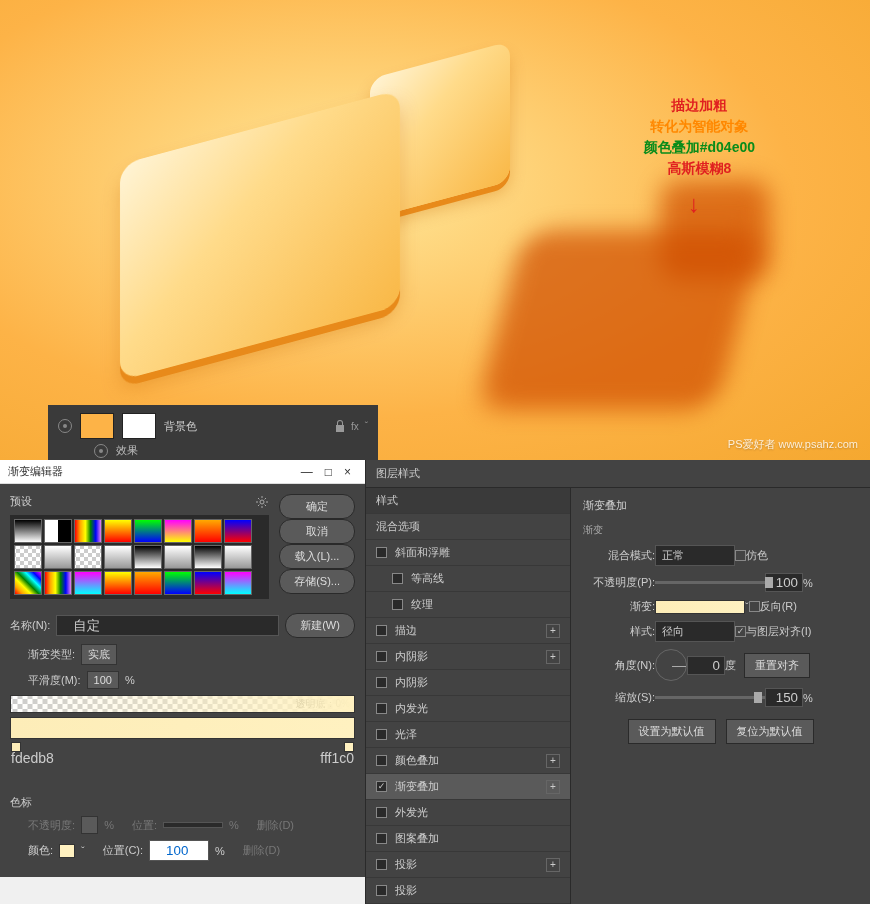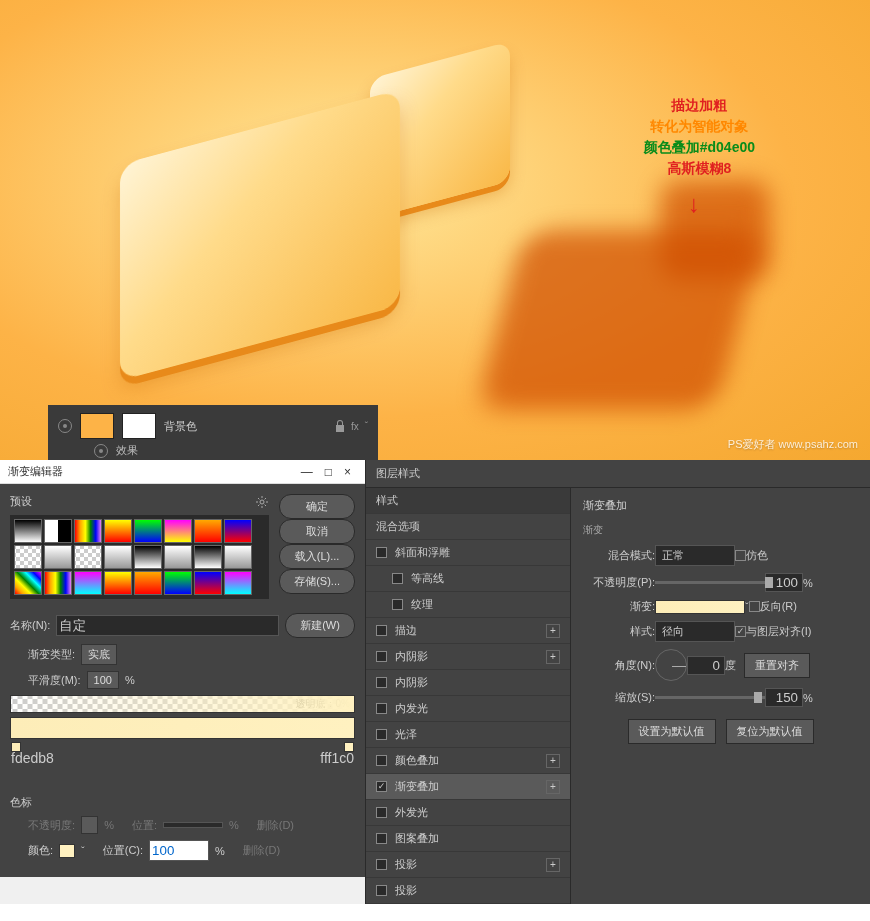--- a/index.html
+++ b/index.html
@@ -48,21 +48,21 @@
 .ps7 { background: linear-gradient(#fa0,#f00); }
 .ps8 { background: linear-gradient(#00f,#f00); }
 .ps9 { background: repeating-conic-gradient(#ccc 0 25%, #fff 0 50%) 50%/8px 8px; }
 .ps10 { background: linear-gradient(#fff,#999); }
 .ps11 { background: linear-gradient(45deg,red,orange,yellow,green,cyan,blue,magenta); }
 .ps12 { background: linear-gradient(#f0f,#0ff); }
 .btn-col { display: flex; flex-direction: column; gap: 0; }
 .ge-row { display: flex; gap: 10px; align-items: flex-start; }
 .ge-btn { background: #5a5a5a; border: 1px solid #2a2a2a; border-radius: 12px; padding: 4px 14px; color: #ddd; font-size: 11px; min-width: 70px; text-align: center; }
 .ge-field-row { display: flex; align-items: center; gap: 6px; margin: 6px 0; font-size: 11px; }
-.ge-input { background: #2a2a2a; border: 1px solid #555; color: #ccc; padding: 2px 2px; min-width: 60px; }
+.ge-input { background: #2a2a2a; border: 1px solid #555; color: #ccc; padding: 2px 16px; min-width: 60px; }
 .ge-select { background: #5a5a5a; border: 1px solid #333; color: #ddd; padding: 2px 6px; }
 .grad-bar { height: 22px; background: linear-gradient(90deg, #fdedb8, #fff1c0); border: 1px solid #333; margin: 4px 0 18px 0; position: relative; }
 .stop-handle { position: absolute; bottom: -14px; width: 10px; height: 10px; background: #888; }
 .stop-handle.left { left: 0; background: #fdedb8; border: 1px solid #333; }
 .stop-handle.right { right: 0; background: #fff1c0; border: 1px solid #333; }
 .stop-label { position: absolute; font-size: 14px; color: #ccc; }
 .grad-opacity-bar { height: 18px; border: 1px solid #333; background: repeating-conic-gradient(#ccc 0 25%, #fff 0 50%) 50%/10px 10px; position: relative; margin-top: 6px; }
 .grad-opacity-bar::after { content: ''; position: absolute; inset: 0; background: linear-gradient(90deg, transparent, #fff1c0); }
 .opacity-label-over { position: absolute; right: 4px; top: 1px; font-size: 10px; color: #333; }
 .section-label { font-size: 11px; margin: 24px 0 2px; }

